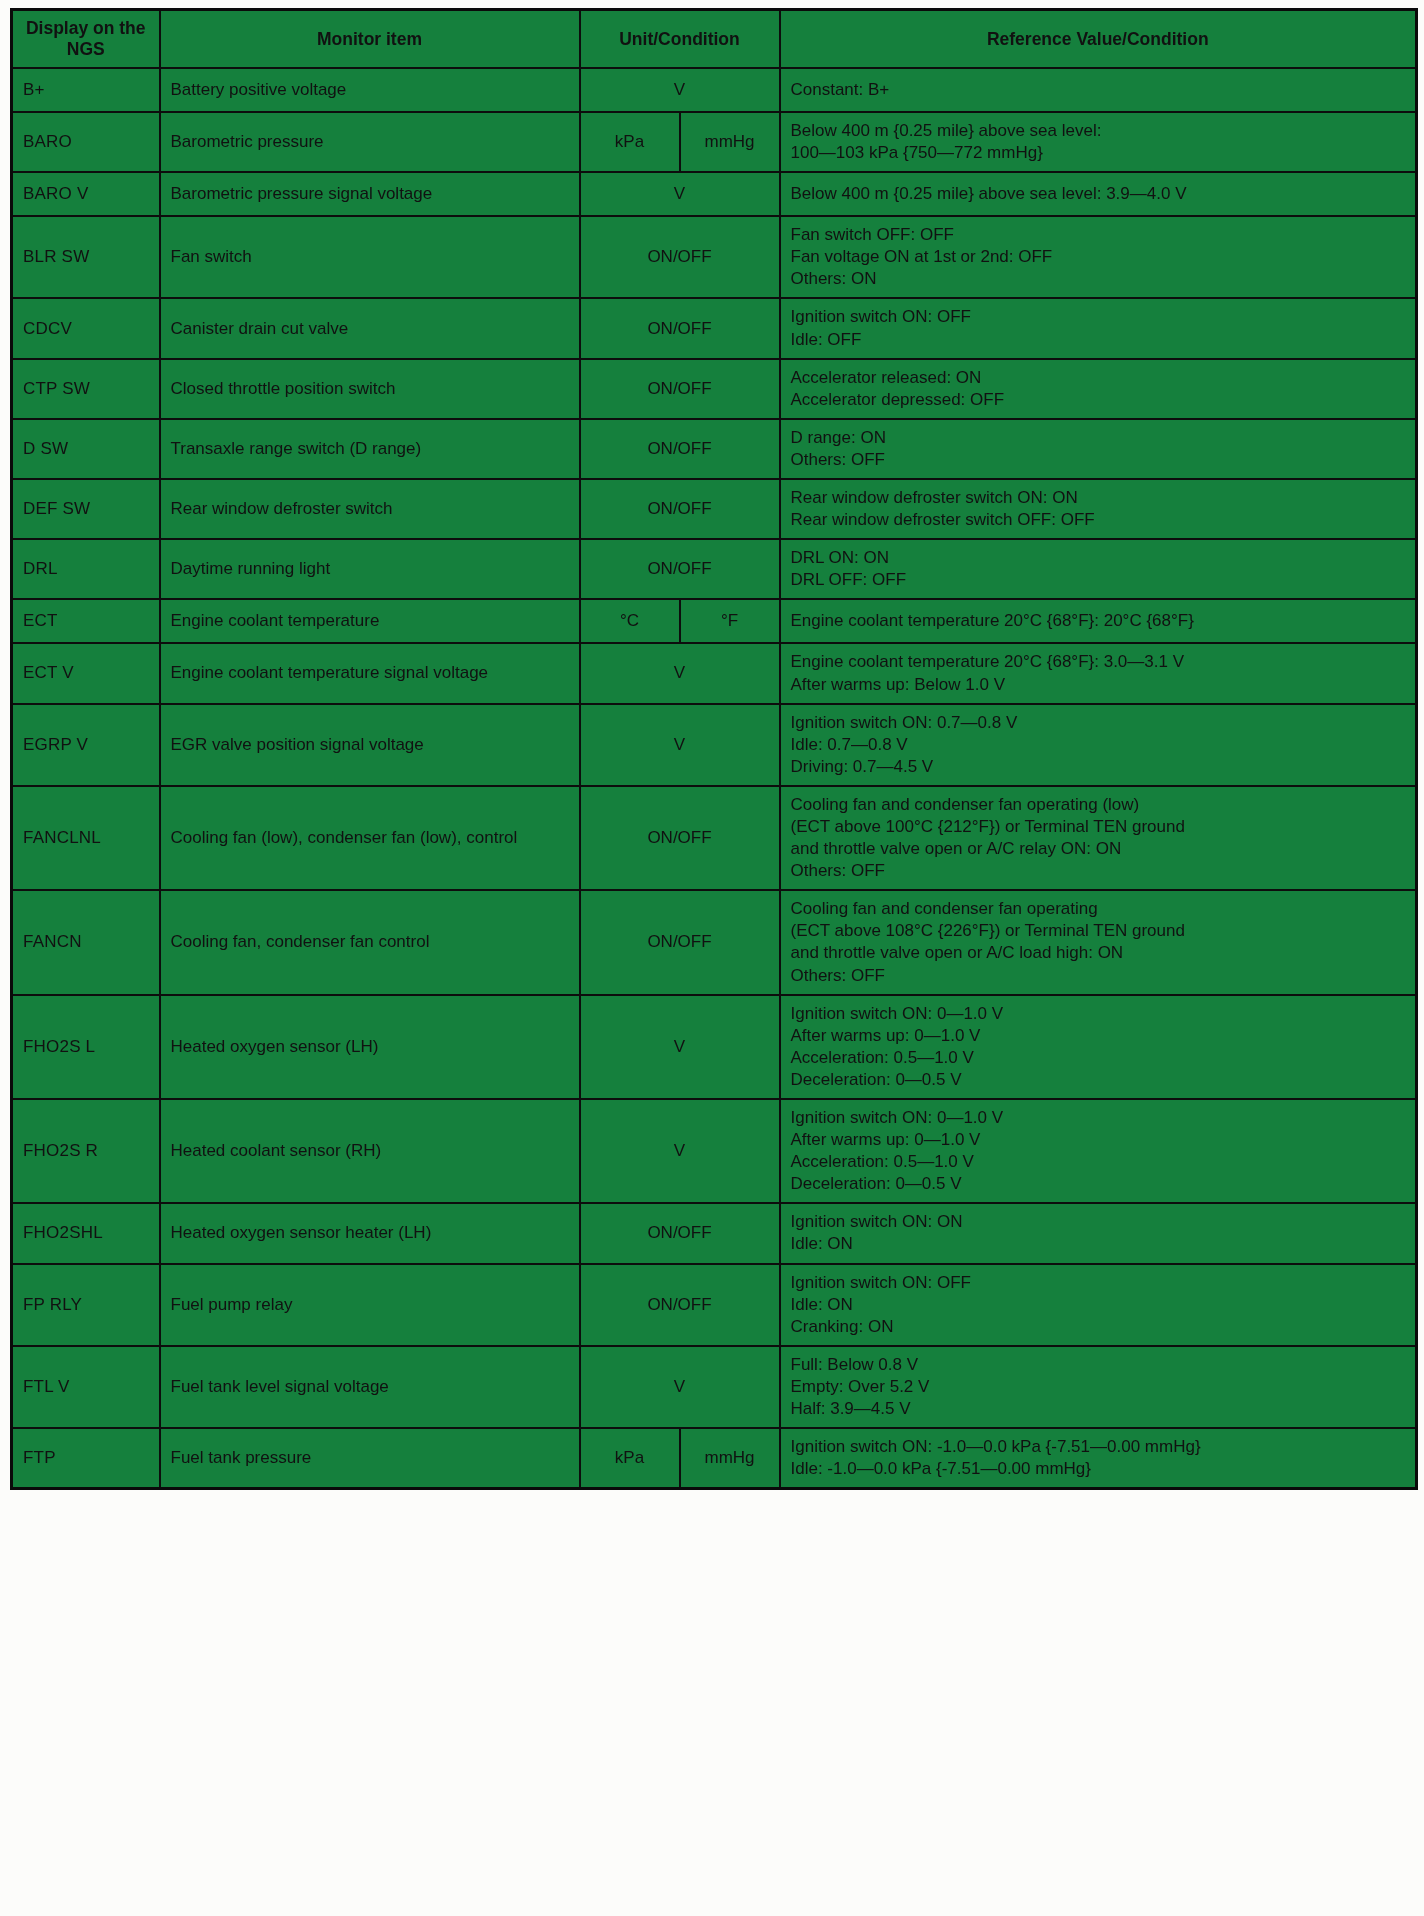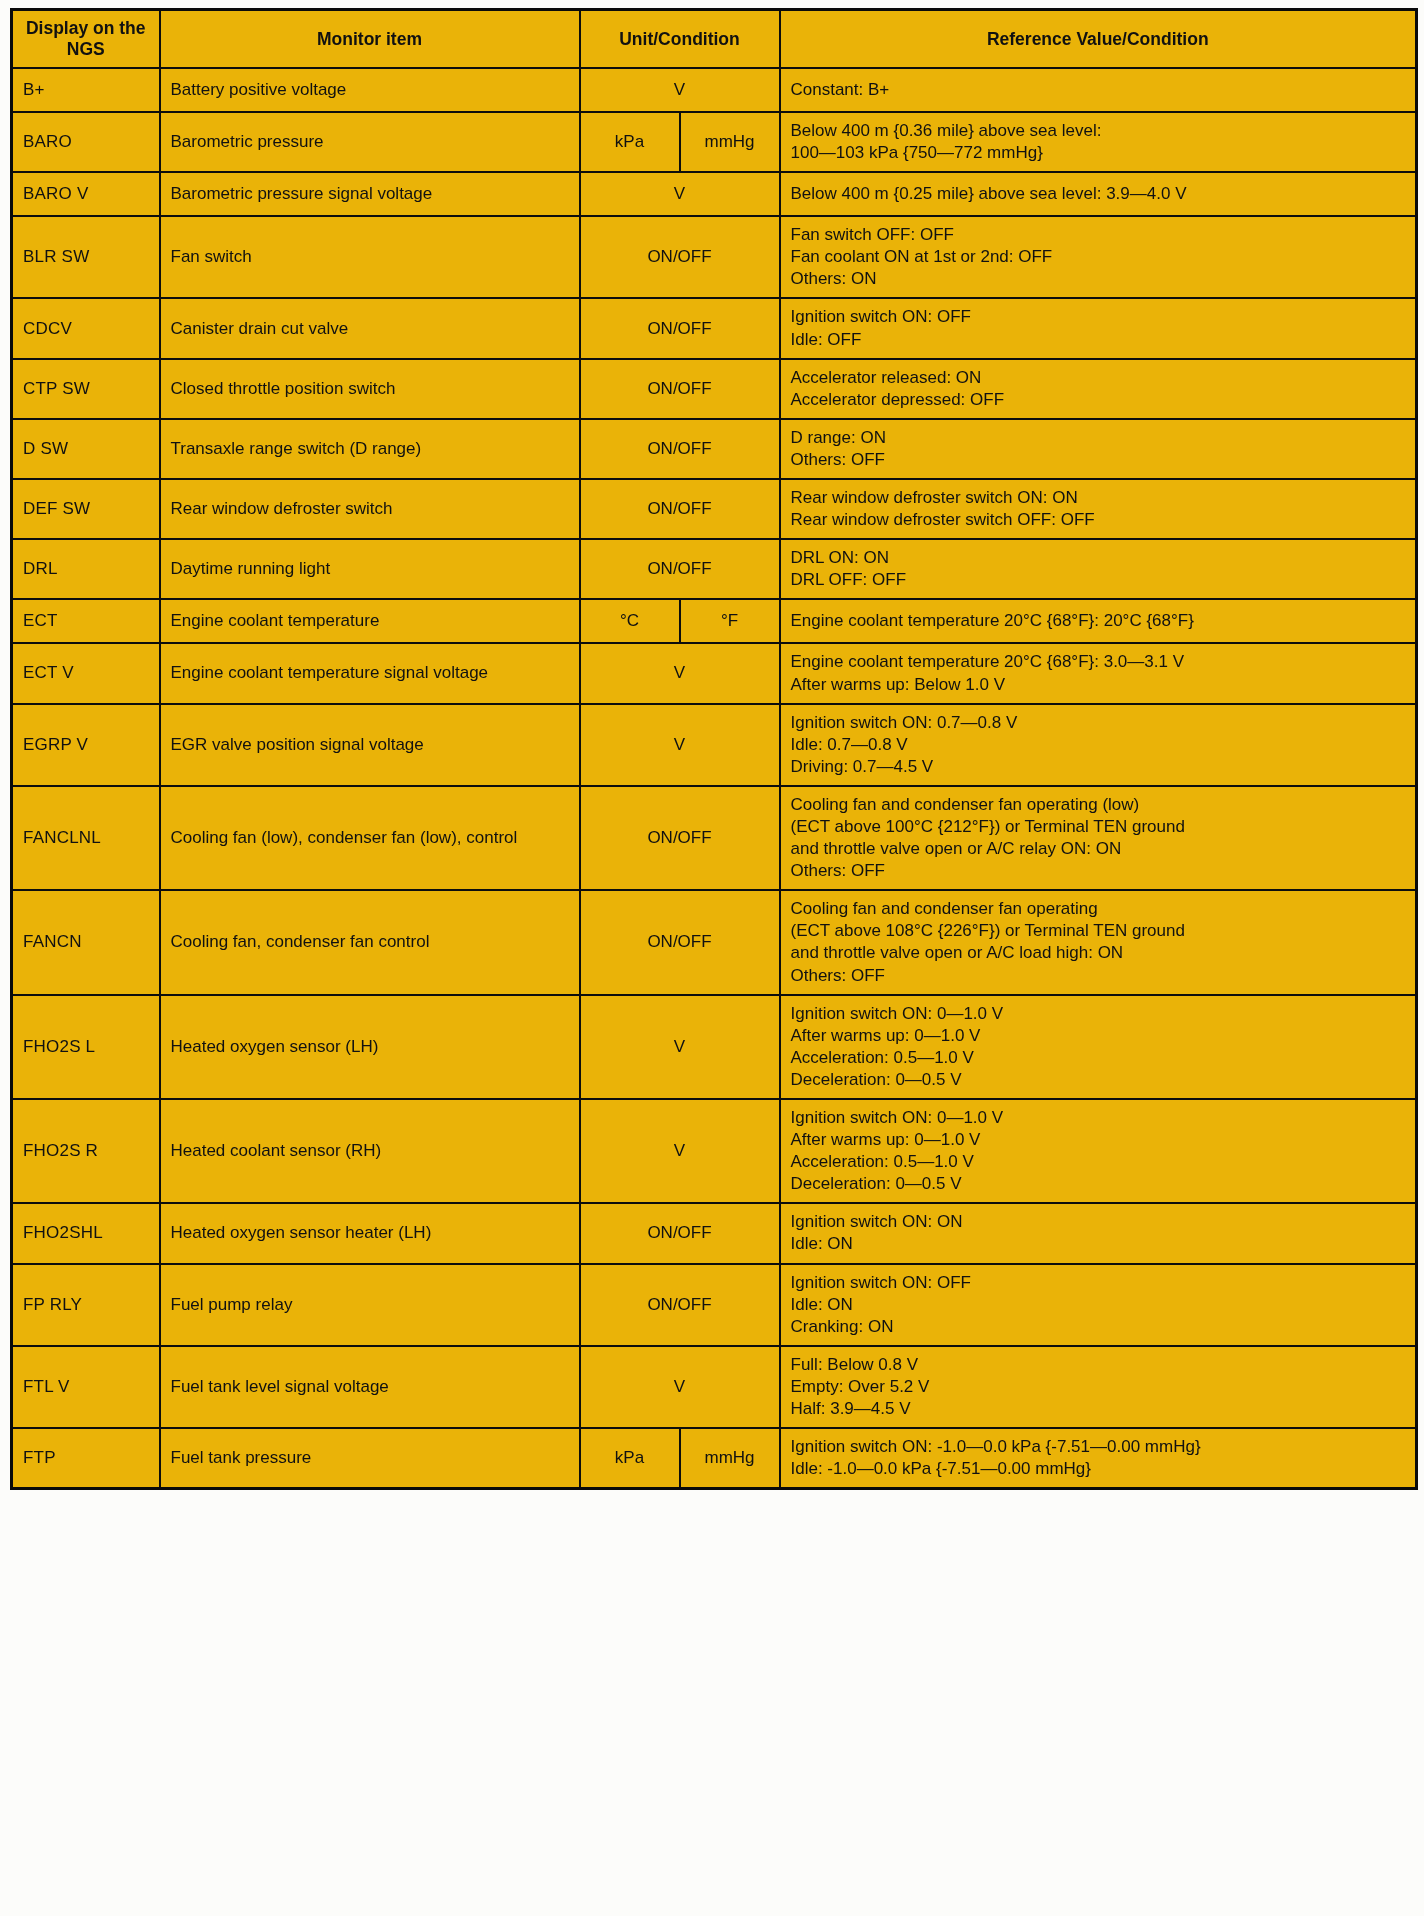--- a/index.html
+++ b/index.html
@@ -13,21 +13,21 @@
     width: 1424px;
     min-height: 1916px;
     box-sizing: border-box;
     padding: 8px 9px 14px 10px;
     background: #fcfcfa;
   }
   table.monitor {
     border-collapse: collapse;
     width: 1405px;
     table-layout: fixed;
-    background: #eab308;
+    background: #15803d;
     padding-left: 17px;
   }
   table.monitor col.c1 { width: 148px; }
   table.monitor col.c2 { width: 420px; }
   table.monitor col.c3a { width: 100px; }
   table.monitor col.c3b { width: 100px; }
   table.monitor col.c4 { width: 637px; }
 
   table.monitor th,
   table.monitor td {
@@ -96,39 +96,39 @@
           <td class="cell-ref">
             <span class="ref-line">Constant: B+</span>
           </td>
         </tr>
         <tr>
           <td class="cell-display">BARO</td>
           <td class="cell-item">Barometric pressure</td>
           <td class="cell-unit">kPa</td>
           <td class="cell-unit">mmHg</td>
           <td class="cell-ref">
-            <span class="ref-line">Below 400 m {0.36 mile} above sea level:</span>
+            <span class="ref-line">Below 400 m {0.25 mile} above sea level:</span>
             <span class="ref-line">100—103 kPa {750—772 mmHg}</span>
           </td>
         </tr>
         <tr class="r-single">
           <td class="cell-display">BARO V</td>
           <td class="cell-item">Barometric pressure signal voltage</td>
           <td class="cell-unit" colspan="2">V</td>
           <td class="cell-ref">
             <span class="ref-line">Below 400 m {0.25 mile} above sea level: 3.9—4.0 V</span>
           </td>
         </tr>
         <tr>
           <td class="cell-display">BLR SW</td>
           <td class="cell-item">Fan switch</td>
           <td class="cell-unit" colspan="2">ON/OFF</td>
           <td class="cell-ref">
             <span class="ref-line">Fan switch OFF: OFF</span>
-            <span class="ref-line">Fan coolant ON at 1st or 2nd: OFF</span>
+            <span class="ref-line">Fan voltage ON at 1st or 2nd: OFF</span>
             <span class="ref-line">Others: ON</span>
           </td>
         </tr>
         <tr>
           <td class="cell-display">CDCV</td>
           <td class="cell-item">Canister drain cut valve</td>
           <td class="cell-unit" colspan="2">ON/OFF</td>
           <td class="cell-ref">
             <span class="ref-line">Ignition switch ON: OFF</span>
             <span class="ref-line">Idle: OFF</span>

